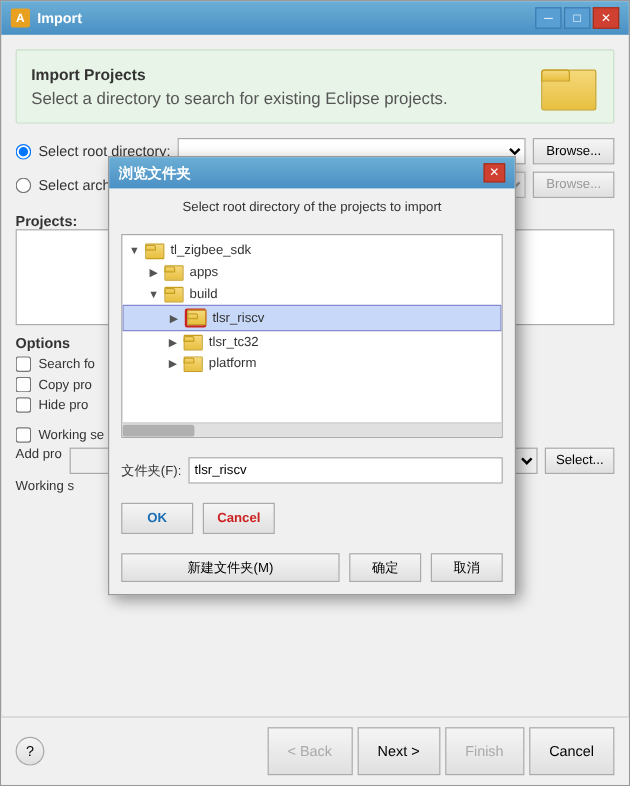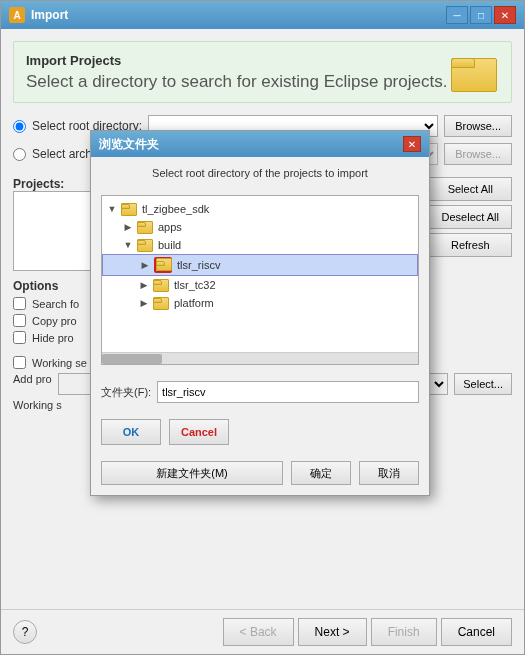--- a/index.html
+++ b/index.html
@@ -80,21 +80,21 @@
       gap: 0;
       border-radius: 2px;
     }
     .header-text { flex: 1; }
     .header-title {
       font-size: 13px;
       font-weight: bold;
       color: #333;
       margin-bottom: 4px;
     }
-    .header-subtitle { font-size: 17px; color: #555; }
+    .header-subtitle { font-size: 14px; color: #555; }
     .folder-icon-large {
       width: 48px;
       height: 40px;
       position: relative;
       flex-shrink: 0;
     }
     .folder-icon-large::before {
       content: '';
       position: absolute;
       bottom: 0;
@@ -177,21 +177,21 @@
       border: 1px solid #aaa;
       background: linear-gradient(to bottom, #f5f5f5, #e0e0e0);
       font-size: 12px;
       cursor: pointer;
       display: flex;
       align-items: center;
       justify-content: center;
     }
     .spacer { flex: 1; }
     .nav-btn {
-      height: 28px;
+      height: 40px;
       padding: 0 16px;
       background: linear-gradient(to bottom, #f5f5f5, #e0e0e0);
       border: 1px solid #aaa;
       font-size: 12px;
       cursor: pointer;
       margin-left: 4px;
     }
     .nav-btn:disabled { color: #aaa; cursor: default; }
 
     
@@ -465,25 +465,20 @@
         <button class="browse-btn" disabled="">Browse...</button>
       </div>
     </div>
 
     <div>
       <div style="display:flex; align-items:flex-start; gap:6px;">
         <div style="flex:1;">
           <div class="projects-label">Projects:</div>
           <div class="projects-list-area"></div>
         </div>
-        <div class="right-btns">
-          <button class="right-btn">Select All</button>
-          <button class="right-btn">Deselect All</button>
-          <button class="right-btn">Refresh</button>
-        </div>
       </div>
     </div>
 
     <div class="options-section">
       <div class="options-title">Options</div>
       <div class="checkbox-row">
         <input type="checkbox" style="">
         <span class="checkbox-label">Search fo</span>
       </div>
       <div class="checkbox-row">

